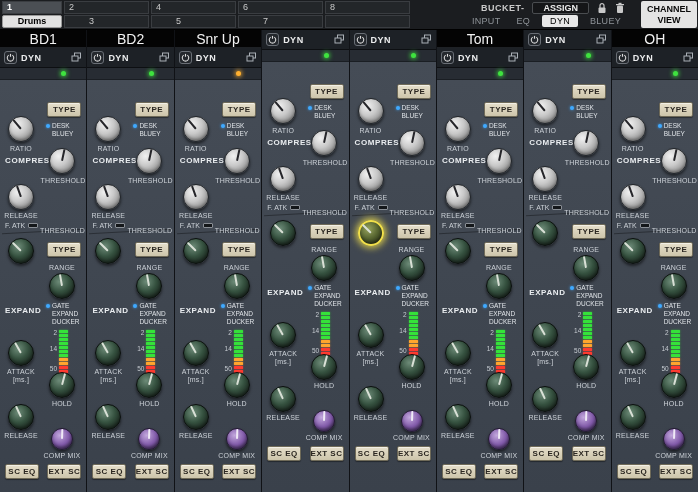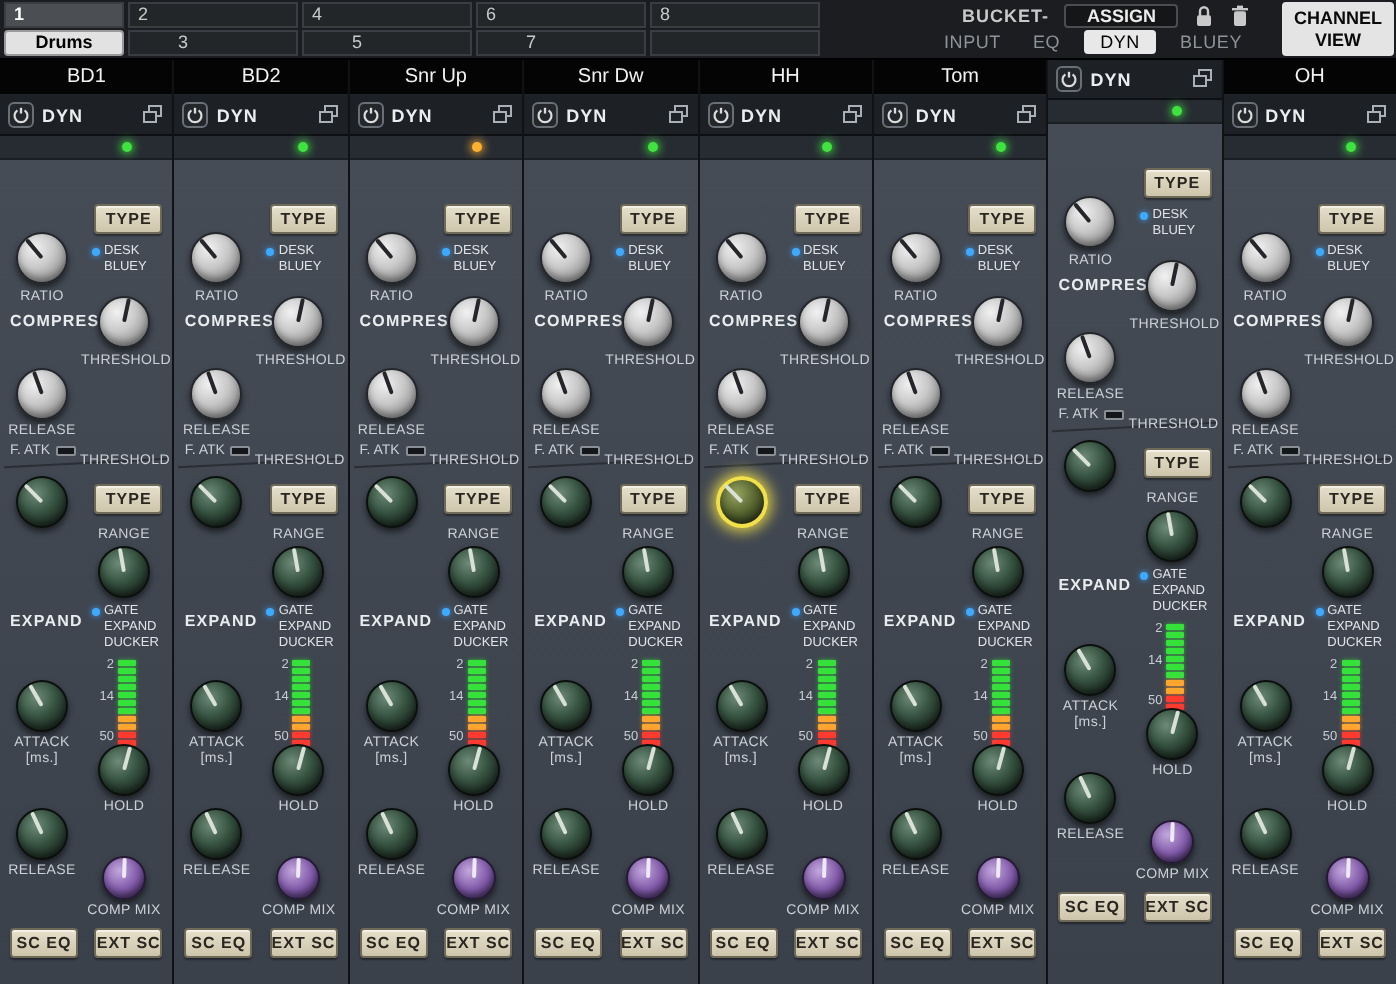--- a/index.html
+++ b/index.html
@@ -21,21 +21,21 @@
   .assign-btn{background:#151618;border:1px solid #4a4d50;color:#ececec;font-size:9px;font-weight:bold;padding:0 10px;border-radius:2px;}
   .icon-btn{display:flex;align-items:center;}
   .view-tab{color:#8f9499;font-size:9px;font-weight:normal;letter-spacing:.3px;padding:1px 4px;}
   .view-tab.active{background:#e8e8e8;color:#000;border-radius:2px;padding:1px 8px;}
   .channel-view{width:56px;background:#e4e4e4;color:#0a0a0a;font-size:9px;font-weight:bold;display:flex;flex-direction:column;align-items:center;justify-content:center;line-height:11px;margin:1px 1px 1px 6px;border-radius:2px;text-align:center;}
 
   
   .strips{display:flex;height:462px;}
   .strip{flex:1;display:flex;flex-direction:column;border-right:1px solid #101216;position:relative;}
   .strip:last-child{border-right:none;justify-content:flex-end;}
-  .ch-name{height:18px;background:#040404;color:#f2f2f2;font-size:10px;display:flex;align-items:center;justify-content:center;border-bottom:1px solid #1e2125;}
+  .ch-name{height:18px;background:#040404;color:#f2f2f2;font-size:14px;display:flex;align-items:center;justify-content:center;border-bottom:1px solid #1e2125;}
   .strip-head{height:20px;background:#1d2126;display:flex;align-items:center;gap:4px;padding:0 4px;border-bottom:1px solid #0d0f12;}
   .pwr-btn{width:13px;height:13px;border:1px solid #6a6f76;border-radius:3px;display:flex;align-items:center;justify-content:center;background:#23272c;}
   .dyn-label{color:#ecedee;font-size:9px;font-weight:bold;letter-spacing:.5px;}
   .win-icon{margin-left:auto;display:flex;align-items:center;}
   .led-row{height:12px;background:#272c33;display:flex;align-items:center;justify-content:flex-end;padding-right:20px;border-bottom:1px solid #1a1e23;}
   .led{width:5px;height:5px;border-radius:50%;}
   .led-green{background:#3fe23f;box-shadow:0 0 4px 1px rgba(63,226,63,.8);}
   .led-amber{background:#ffb030;box-shadow:0 0 4px 1px rgba(255,176,48,.8);}
   .strip-body{flex:1;position:relative;background:linear-gradient(#454c56,#3a414b);}
 
@@ -573,21 +573,20 @@
       <span class="knob k-purple p-mix">
             <i></i>
           </span>
       <span class="sl p-mixlbl">COMP MIX</span>
 
       <button class="panel-btn p-sceq">SC EQ</button>
       <button class="panel-btn p-extsc">EXT SC</button>
     </div>
   </div>
       <div class="strip">
-    <div class="ch-name">Snr Dw</div>
 
     <div class="strip-head">
       <span class="pwr-btn">
         <svg width="9" height="9" viewBox="0 0 10 10">
               <path d="M5 1v3.2" stroke="#dcdcdc" stroke-width="1.3" fill="none"></path>
               <path d="M3 2.4a3.6 3.6 0 1 0 4 0" stroke="#dcdcdc" stroke-width="1.2" fill="none"></path>
             </svg>
       </span>
       <span class="dyn-label">DYN</span>
       <span class="win-icon">
@@ -704,21 +703,20 @@
       <span class="knob k-purple p-mix">
             <i></i>
           </span>
       <span class="sl p-mixlbl">COMP MIX</span>
 
       <button class="panel-btn p-sceq">SC EQ</button>
       <button class="panel-btn p-extsc">EXT SC</button>
     </div>
   </div>
       <div class="strip">
-    <div class="ch-name">HH</div>
 
     <div class="strip-head">
       <span class="pwr-btn">
         <svg width="9" height="9" viewBox="0 0 10 10">
               <path d="M5 1v3.2" stroke="#dcdcdc" stroke-width="1.3" fill="none"></path>
               <path d="M3 2.4a3.6 3.6 0 1 0 4 0" stroke="#dcdcdc" stroke-width="1.2" fill="none"></path>
             </svg>
       </span>
       <span class="dyn-label">DYN</span>
       <span class="win-icon">

